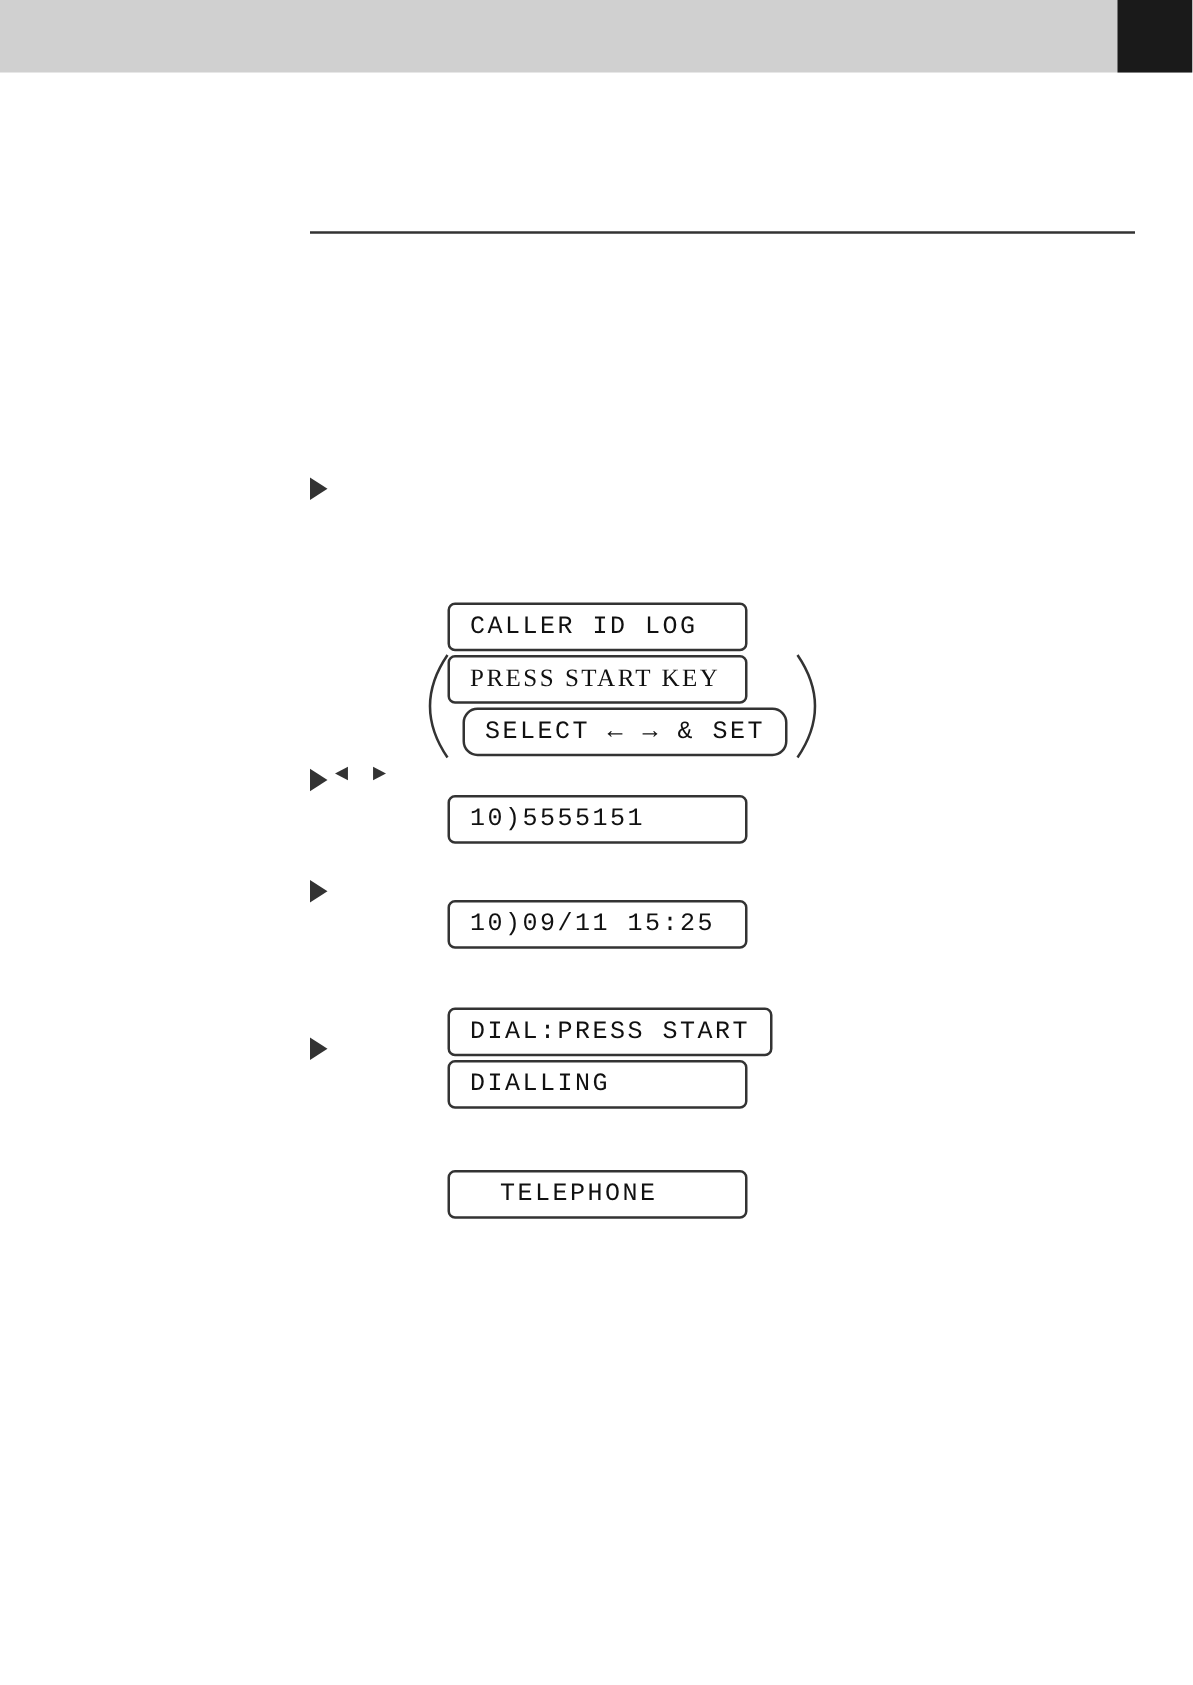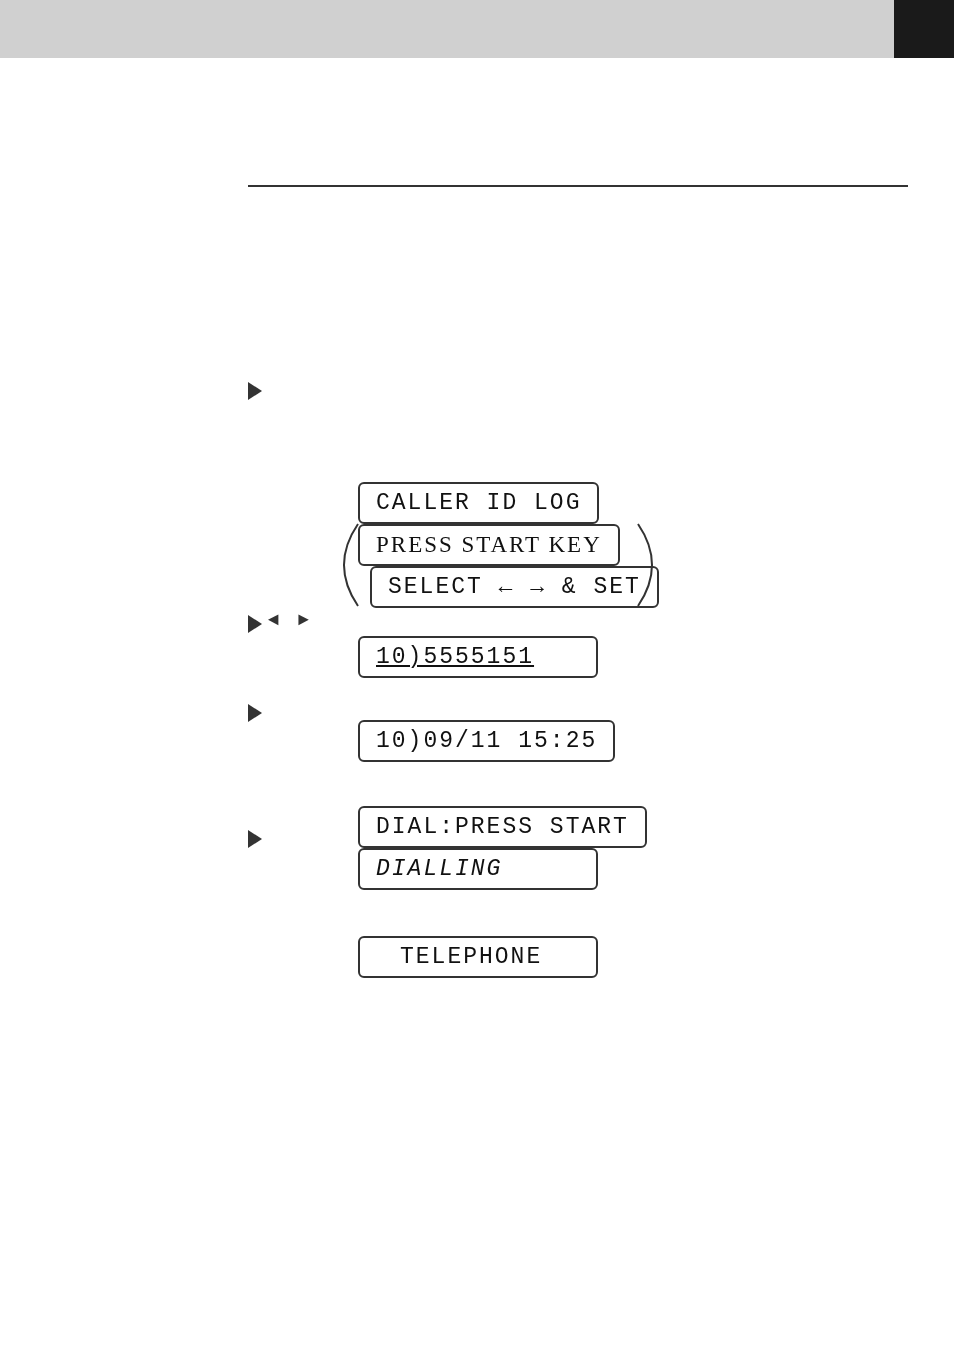--- a/index.html
+++ b/index.html
@@ -52,21 +52,21 @@
       border-left: 14px solid #333333;
     }
 
     
     .lcd-box {
       position: absolute;
       border: 2px solid #333333;
       border-radius: 6px;
       padding: 6px 16px;
       font-family: 'Courier New', Courier, monospace;
-      font-size: 23px;
+      font-size: 20px;
       letter-spacing: 2px;
       color: #111111;
       background: #ffffff;
       white-space: nowrap;
     }
   </style>
 </head>
 <body>
 
 <div class="header-bar"></div>
@@ -74,40 +74,40 @@
 <div class="header-black-tab"></div>
 
 <div class="divider-line"></div>
 
 <div class="arrow-right" style="top: 382px; left: 248px;"></div>
 
 <div class="lcd-box" style="top: 482px; left: 358px; min-width: 240px;">CALLER ID LOG</div>
 
 <div class="lcd-box" style="top: 524px; left: 358px; min-width: 240px; font-family: Liberation Serif, serif;">PRESS START KEY</div>
 
-<div class="lcd-box" style="top: 566px; left: 370px; min-width: 240px;">SELECT ← → &amp; SET</div>
+<div class="lcd-box" style="top: 566px; left: 370px; min-width: 240px; border-radius: 12px;">SELECT ← → &amp; SET</div>
 
 <svg style="position:absolute; top:510px; left:320px; width:360px; height:110px; overflow:visible;" viewBox="0 0 360 110">
 
   <path d="M 38 14 Q 10 55 38 96" fill="none" stroke="#333" stroke-width="2"></path>
 
   <path d="M 318 14 Q 346 55 318 96" fill="none" stroke="#333" stroke-width="2"></path>
 </svg>
 
 <div style="position:absolute; top:610px; left:268px; font-size:18px; color:#333; font-weight:bold;">◄</div>
 
 <div style="position:absolute; top:610px; left:298px; font-size:18px; color:#333; font-weight:bold;">►</div>
 
 <div class="arrow-right" style="top: 615px; left: 248px;"></div>
 
-<div class="lcd-box" style="top: 636px; left: 358px; min-width: 240px; text-decoration: underline;">10)5555151</div>
+<div class="lcd-box" style="top: 636px; left: 358px; min-width: 240px;">10)5555151</div>
 
 <div class="arrow-right" style="top: 704px; left: 248px;"></div>
 
 <div class="lcd-box" style="top: 720px; left: 358px; min-width: 240px;">10)09/11 15:25</div>
 
 <div class="lcd-box" style="top: 762px; left: 358px; min-width: 240px; margin-top: 44px;">DIAL:PRESS START</div>
 
 <div class="arrow-right" style="top: 830px; left: 248px;"></div>
 
-<div class="lcd-box" style="top: 848px; left: 358px; min-width: 240px; font-style: italic;">DIALLING</div>
+<div class="lcd-box" style="top: 848px; left: 358px; min-width: 240px;">DIALLING</div>
 
 <div class="lcd-box" style="top: 936px; left: 358px; min-width: 240px; padding-left: 40px;">TELEPHONE</div>
 
 </body></html>

